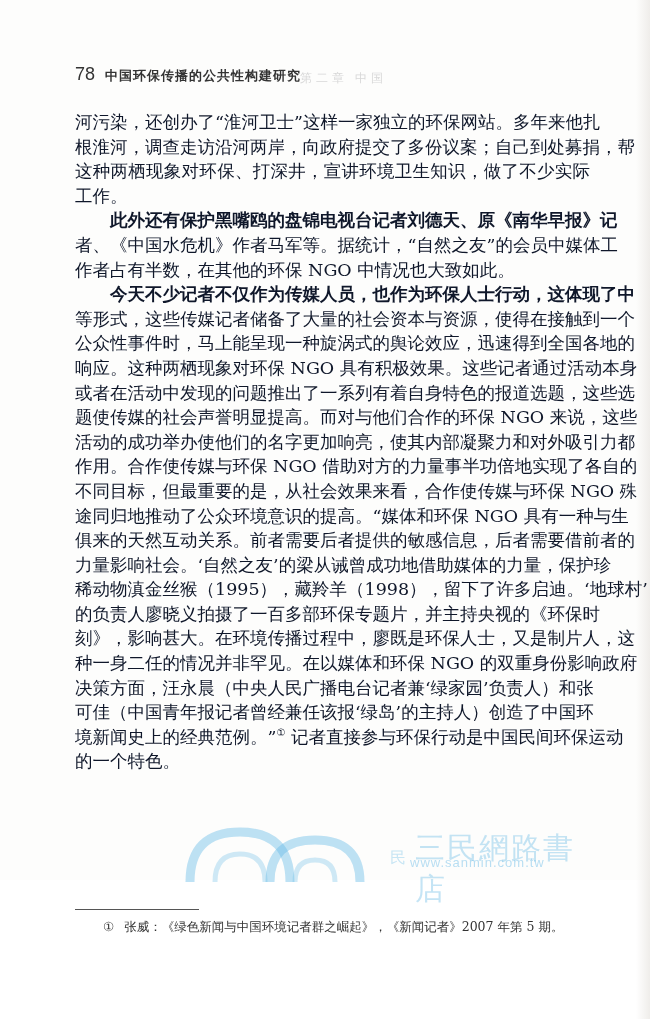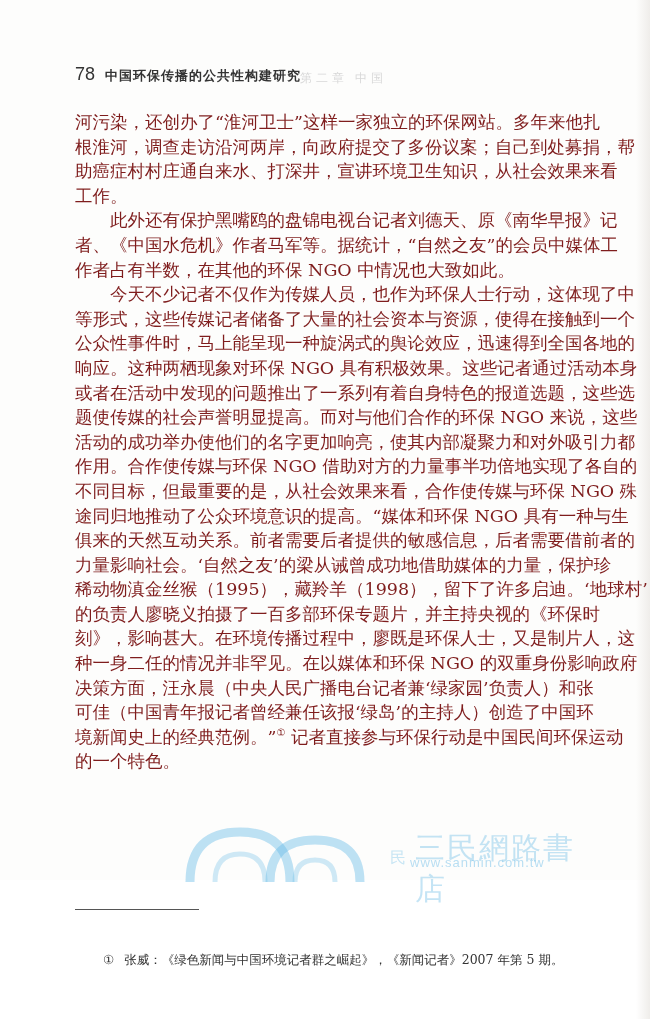--- a/index.html
+++ b/index.html
@@ -64,44 +64,44 @@
     width: 515px;
   }
   .line {
     display: block;
     height: 24.6px;
     line-height: 24.6px;
     font-size: 17.5px;
     white-space: nowrap;
     text-align: justify;
     text-align-last: justify;
-    color: #7f1d1d;
+    color: #0f172a;
   }
   .line.last {
     text-align-last: left;
   }
   .line.indent {
     padding-left: 35px;
+    font-weight: bold;
   }
   .footnote-rule {
     position: absolute;
     left: 75px;
     top: 909px;
     width: 124px;
     height: 1px;
     background: #555;
   }
   .footnote {
     position: absolute;
     left: 103px;
     top: 919px;
     font-size: 12.5px;
     color: #333;
     white-space: nowrap;
-    margin-top: 33px;
   }
   .footnote .marker {
     margin-right: 10px;
   }
   .watermark {
     position: absolute;
     left: 180px;
     top: 820px;
     width: 400px;
     height: 80px;
@@ -151,21 +151,21 @@
 
   <div class="running-head">
     <span class="page-number">78</span>
     <span class="book-title">中国环保传播的公共性构建研究</span>
   </div>
   <div class="ghost-head">第二章  中国</div>
 
   <div class="body-text">
     <span class="line">河污染，还创办了“淮河卫士”这样一家独立的环保网站。多年来他扎</span>
     <span class="line">根淮河，调查走访沿河两岸，向政府提交了多份议案；自己到处募捐，帮</span>
-    <span class="line">助癌症村村庄通自来水、打深井，宣讲环境卫生知识，从社会效果来看</span>
+    <span class="line">这种两栖现象对环保、打深井，宣讲环境卫生知识，做了不少实际</span>
     <span class="line last">工作。</span>
     <span class="line indent">此外还有保护黑嘴鸥的盘锦电视台记者刘德天、原《南华早报》记</span>
     <span class="line">者、《中国水危机》作者马军等。据统计，“自然之友”的会员中媒体工</span>
     <span class="line last">作者占有半数，在其他的环保 NGO 中情况也大致如此。</span>
     <span class="line indent">今天不少记者不仅作为传媒人员，也作为环保人士行动，这体现了中</span>
     <span class="line">等形式，这些传媒记者储备了大量的社会资本与资源，使得在接触到一个</span>
     <span class="line">公众性事件时，马上能呈现一种旋涡式的舆论效应，迅速得到全国各地的</span>
     <span class="line">响应。这种两栖现象对环保 NGO 具有积极效果。这些记者通过活动本身</span>
     <span class="line">或者在活动中发现的问题推出了一系列有着自身特色的报道选题，这些选</span>
     <span class="line">题使传媒的社会声誉明显提高。而对与他们合作的环保 NGO 来说，这些</span>

